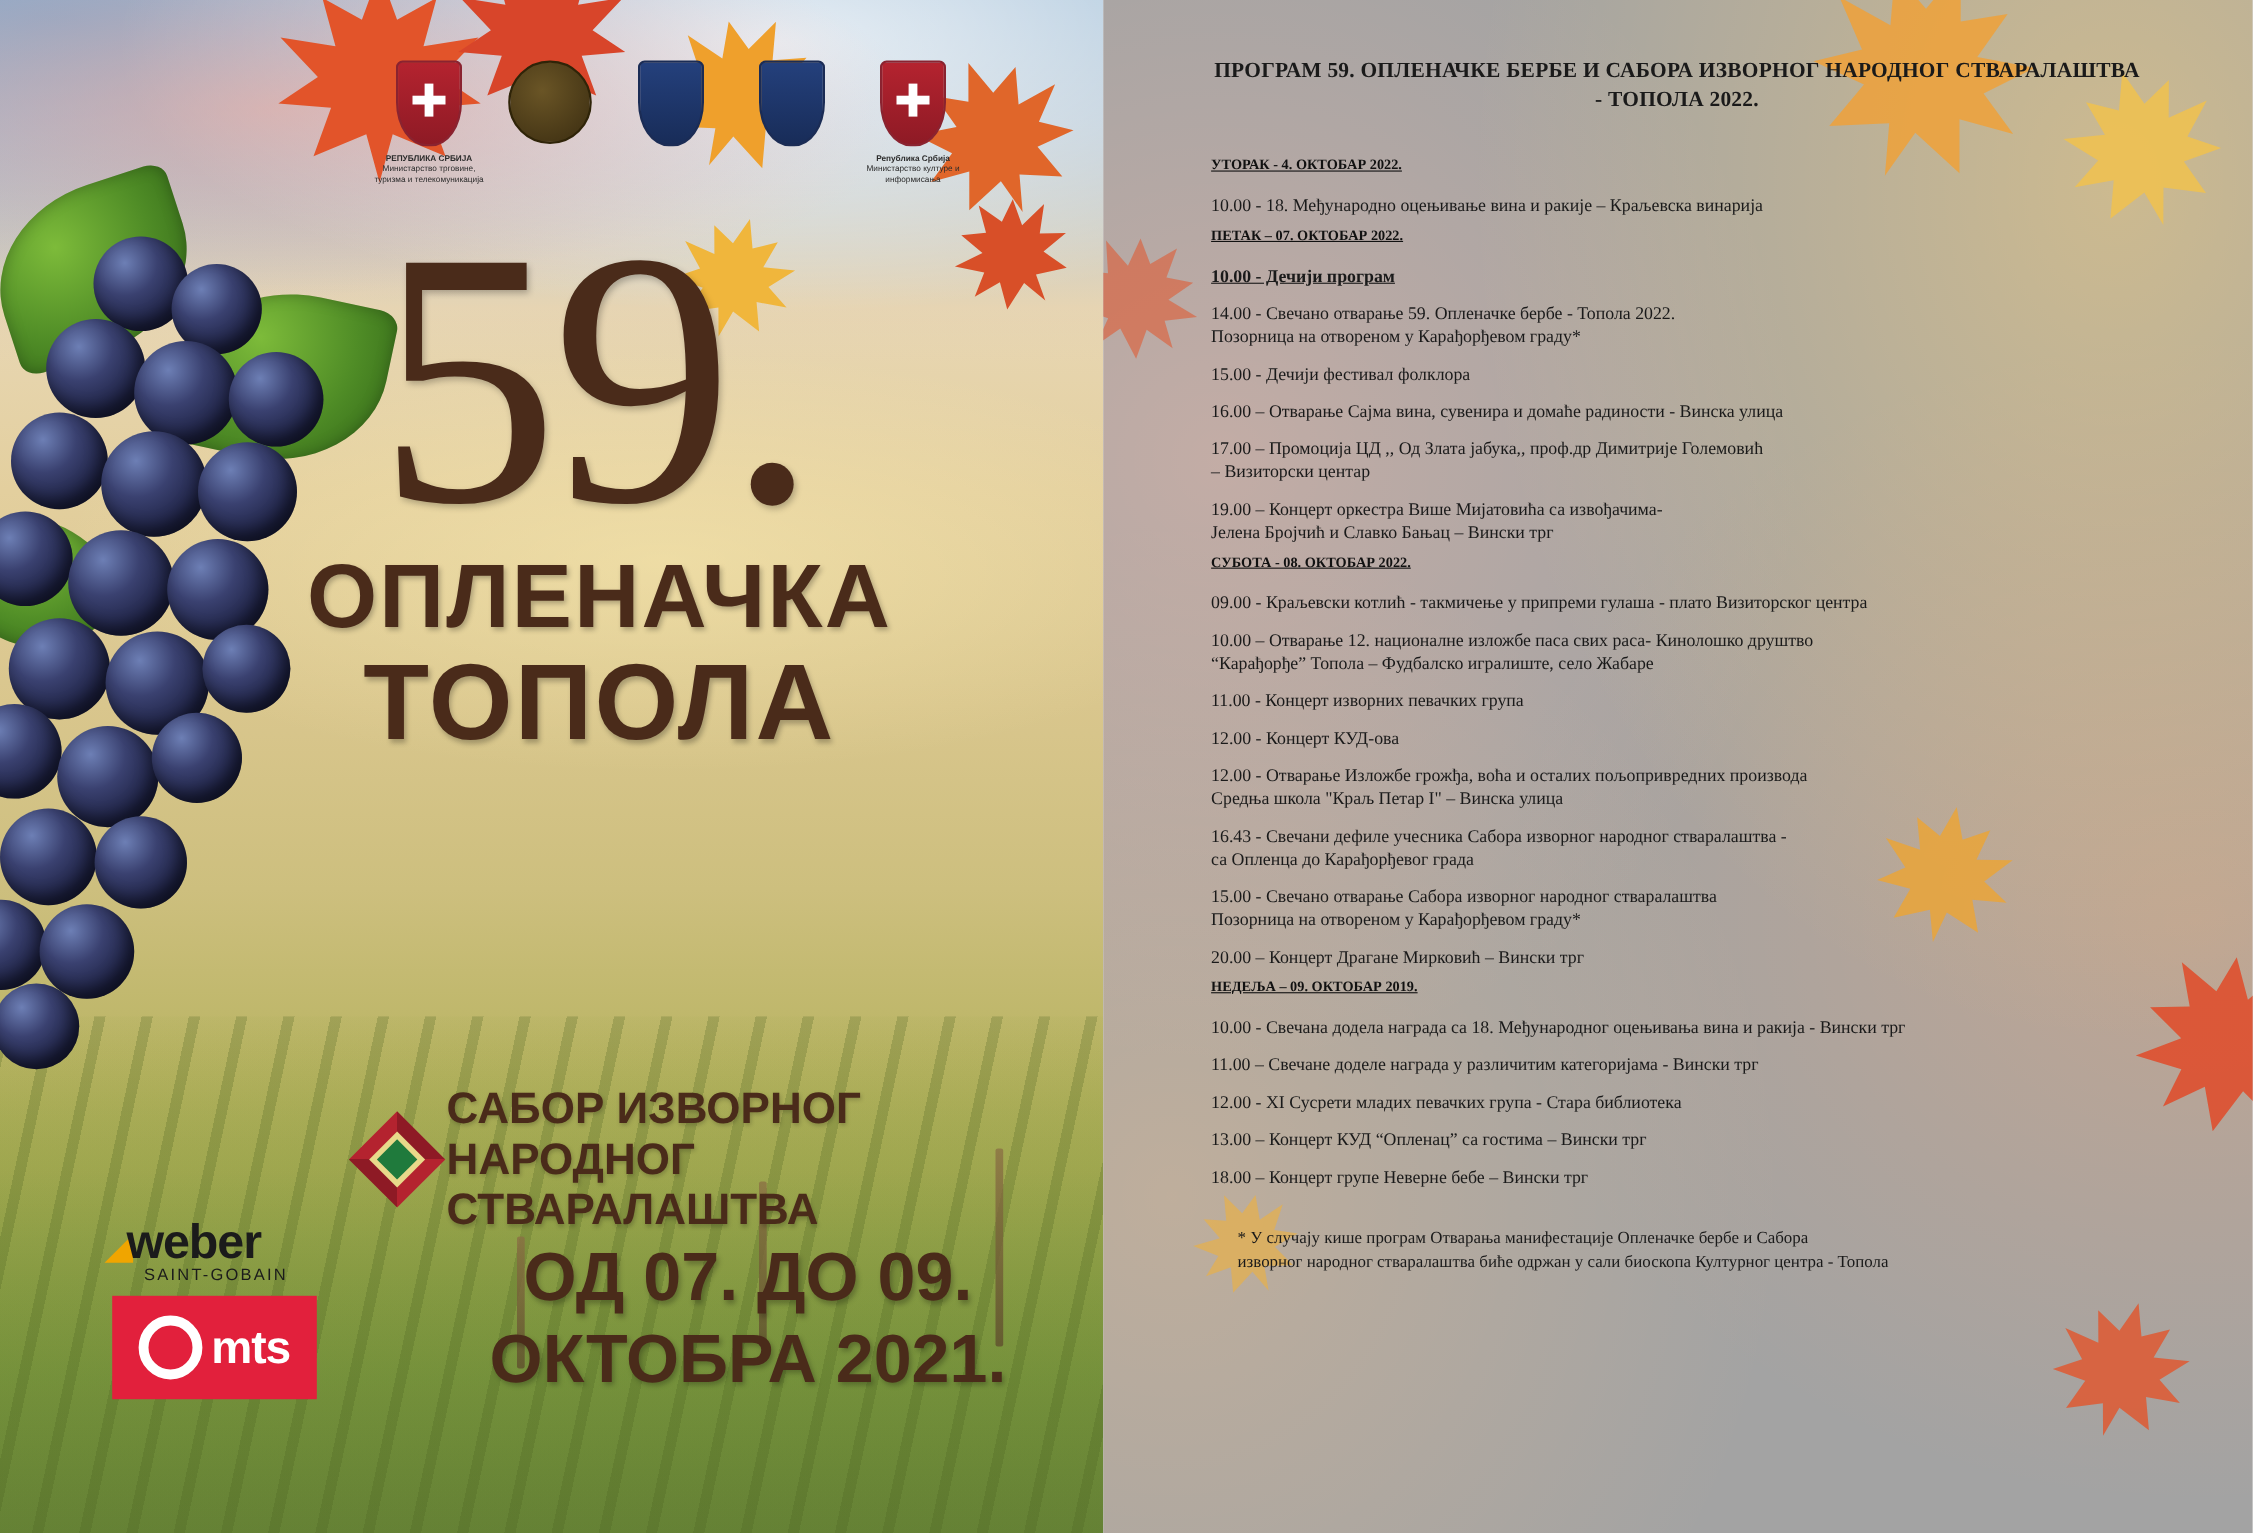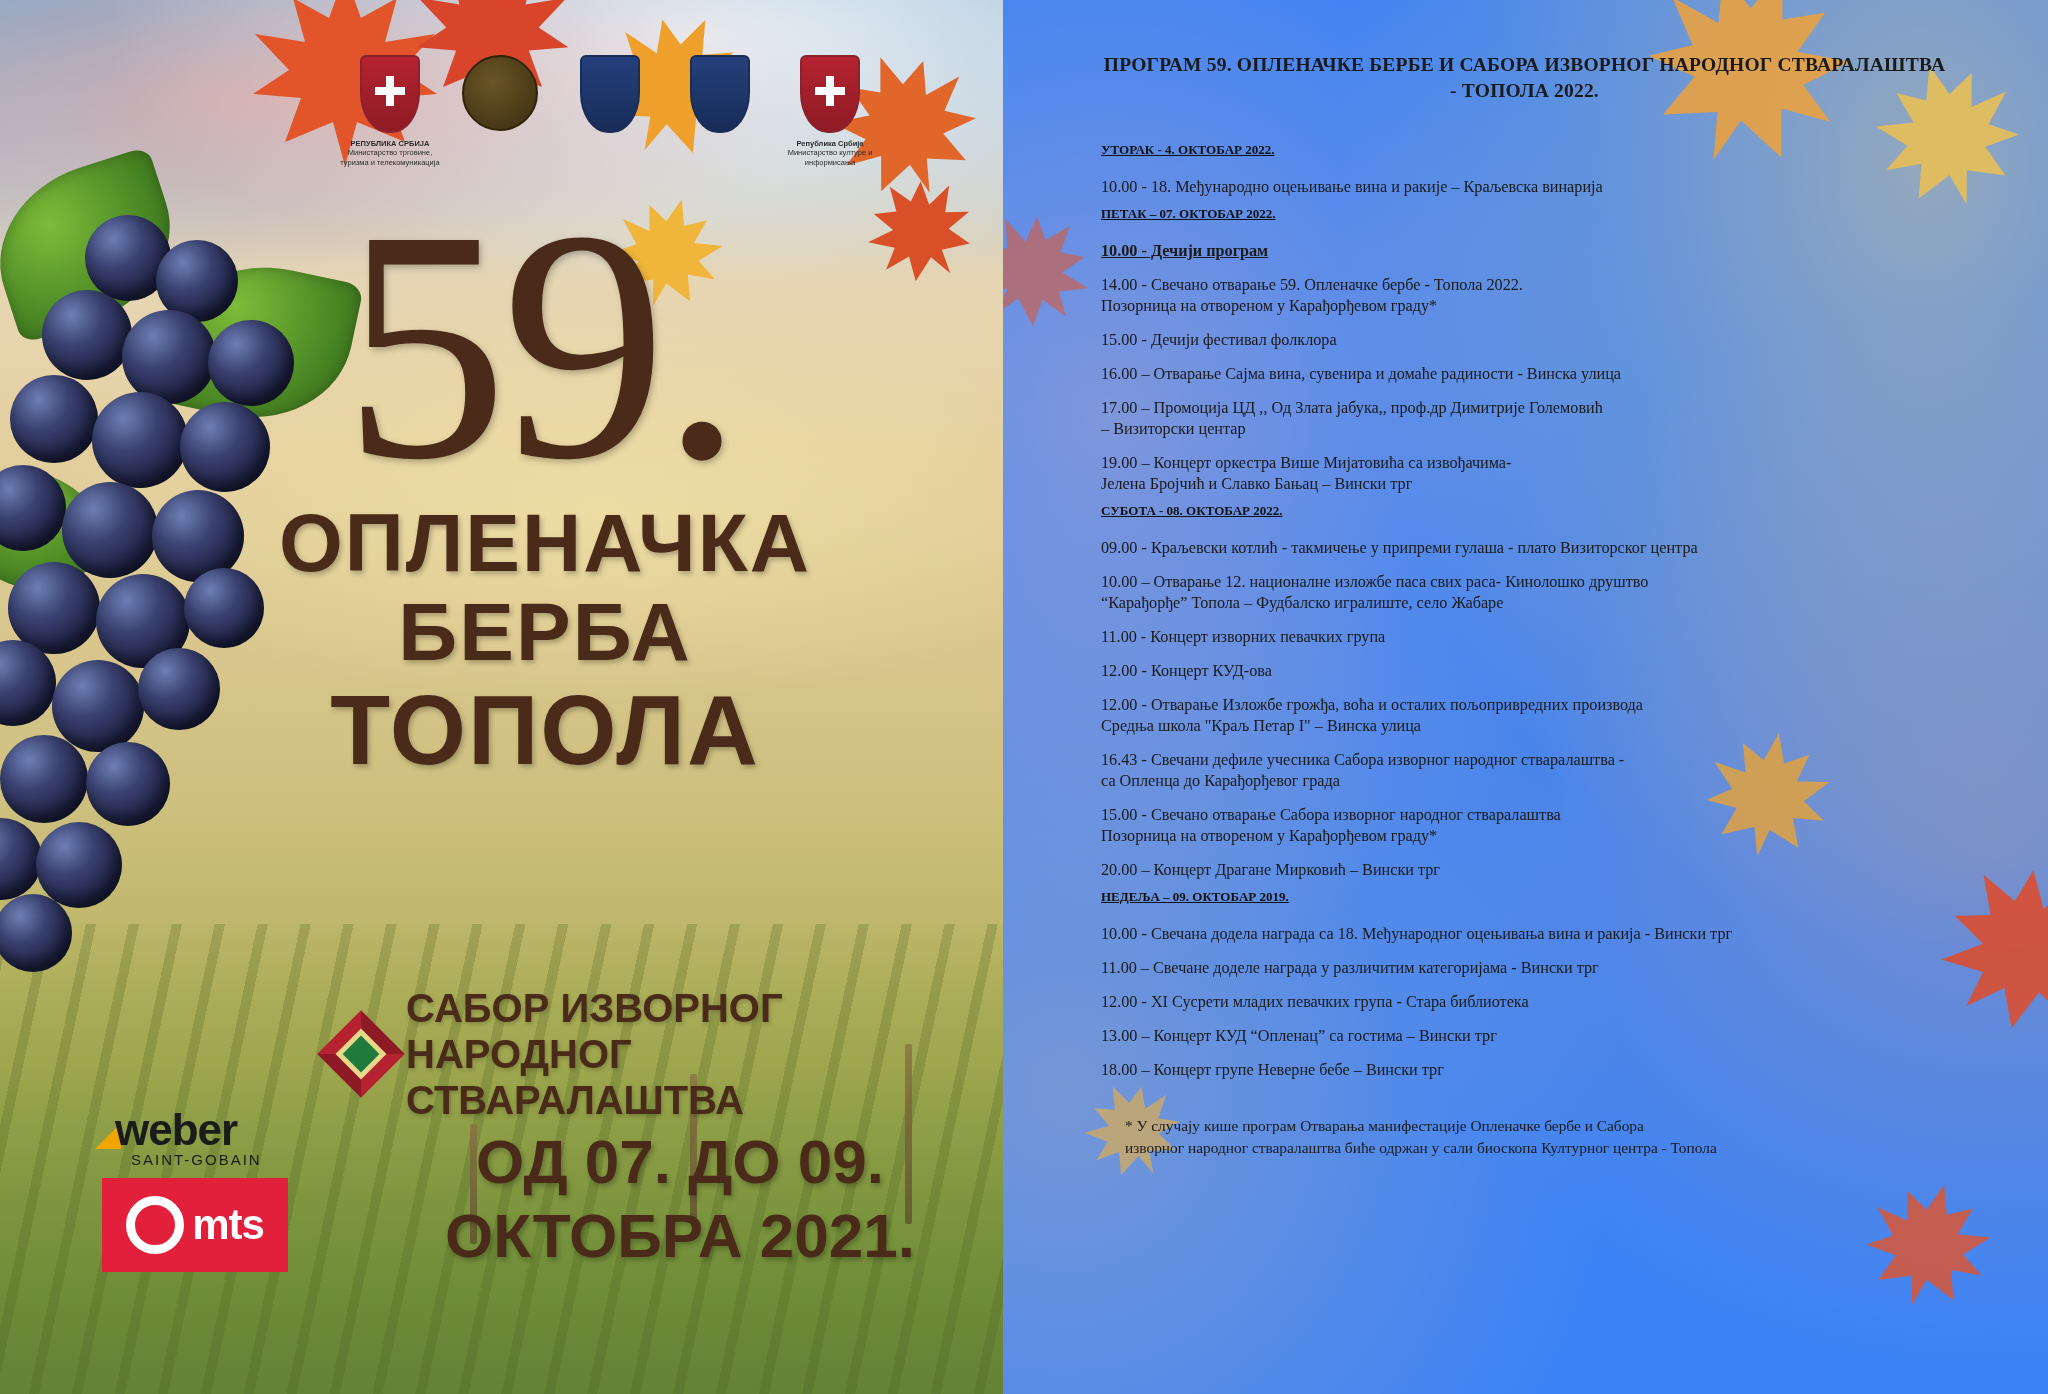--- a/index.html
+++ b/index.html
@@ -254,21 +254,21 @@
     background: radial-gradient(circle at 35% 30%, #7dbb3a 0%, #4f8c26 55%, #2f6416 100%);
     border-radius: 60% 10% 60% 10%;
     box-shadow: inset 0 0 14px rgba(0,0,0,0.25);
   }
 
   
   .program {
     position: relative;
     width: 1045px;
     height: 1394px;
-    background: #3b82f6;
+    background: #a3a3a3;
     overflow: hidden;
   }
   .program .paper-tint {
     position: absolute; inset: 0;
     background:
       radial-gradient(ellipse at 88% 12%, rgba(255,214,120,0.45) 0%, rgba(255,214,120,0) 45%),
       radial-gradient(ellipse at 10% 30%, rgba(255,190,170,0.35) 0%, rgba(255,190,170,0) 40%),
       radial-gradient(ellipse at 95% 60%, rgba(255,170,110,0.30) 0%, rgba(255,170,110,0) 45%),
       radial-gradient(ellipse at 6% 78%, rgba(255,200,140,0.30) 0%, rgba(255,200,140,0) 40%);
   }
@@ -417,21 +417,20 @@
       <div class="grape" style="left:116px; top:572px; width:84px; height:84px;"></div>
       <div class="grape" style="left:-10px; top:648px; width:82px; height:82px;"></div>
       <div class="grape" style="left:66px; top:652px; width:86px; height:86px;"></div>
       <div class="grape" style="left:24px; top:724px; width:78px; height:78px;"></div>
     </div>
 
     <div class="big-number">59.</div>
 
     <div class="title-block">
       <div class="l1">ОПЛЕНАЧКА</div>
-      <div class="l2">БЕРБА</div>
       <div class="l3">ТОПОЛА</div>
     </div>
 
     <div class="subtitle-row">
       <div class="kilim"></div>
       <div class="subtitle-text">
         <div>САБОР ИЗВОРНОГ</div>
         <div>НАРОДНОГ СТВАРАЛАШТВА</div>
       </div>
     </div>

